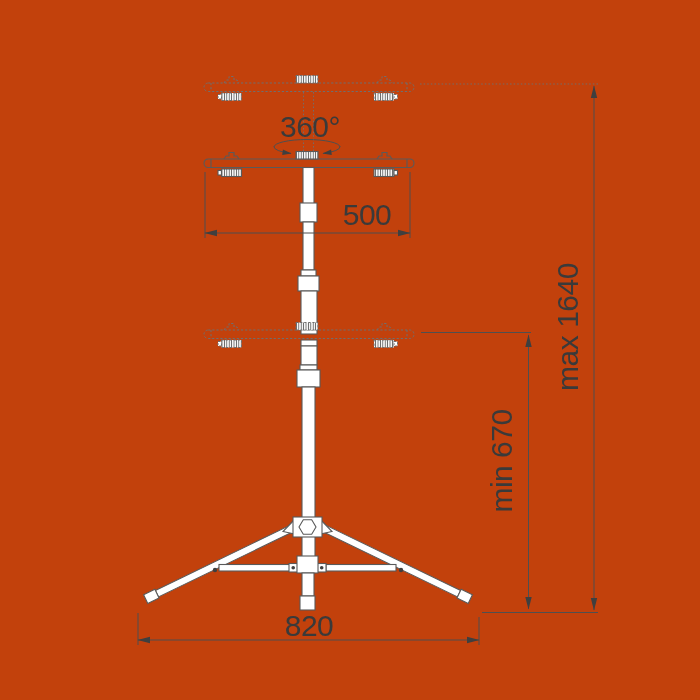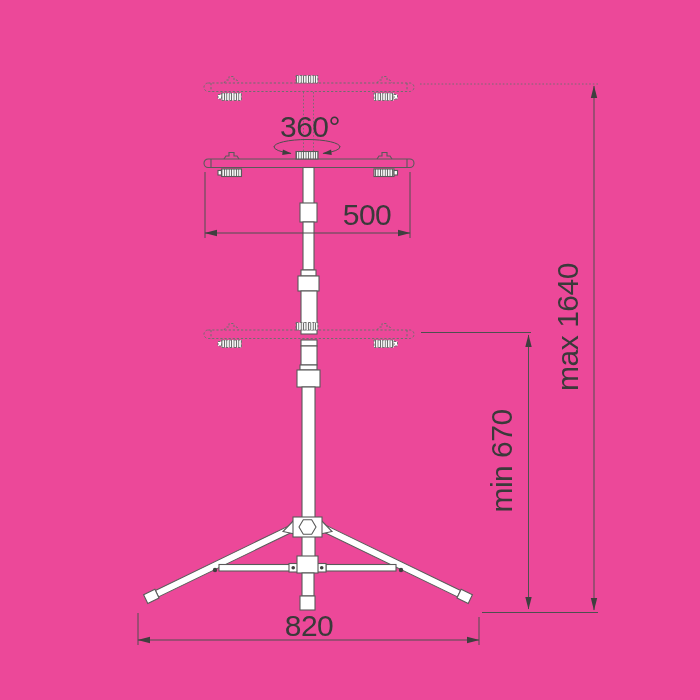--- a/index.html
+++ b/index.html
@@ -1,16 +1,16 @@
 <!DOCTYPE html>
 <html><head>
 <meta charset="utf-8">
 <style>
   html,body{margin:0;padding:0;background:#ffffff;}
-  .canvas{width:700px;height:700px;background:#ec4899;position:relative;font-family:"Liberation Sans",sans-serif;}
+  .canvas{width:700px;height:700px;background:#c2410c;position:relative;font-family:"Liberation Sans",sans-serif;}
   svg{display:block;}
   use.solid{stroke:#5a5a5a;stroke-width:1.1;}
   use.phantom{stroke:#6f6f6f;stroke-width:1;stroke-dasharray:2.2 1.9;}
   .dim{stroke:#4f4f4f;stroke-width:1;fill:none;}
   .dotted{stroke:#6f6f6f;stroke-width:0.9;fill:none;stroke-dasharray:1.6 2;}
   .part{stroke:#5a5a5a;stroke-width:1.1;fill:#ffffff;}
   .dark{fill:#3f3f3f;stroke:none;}
   text.lbl{fill:#3a3a3a;font-size:30px;letter-spacing:-0.5px;font-family:"Liberation Sans",sans-serif;}
 </style>
 </head>

